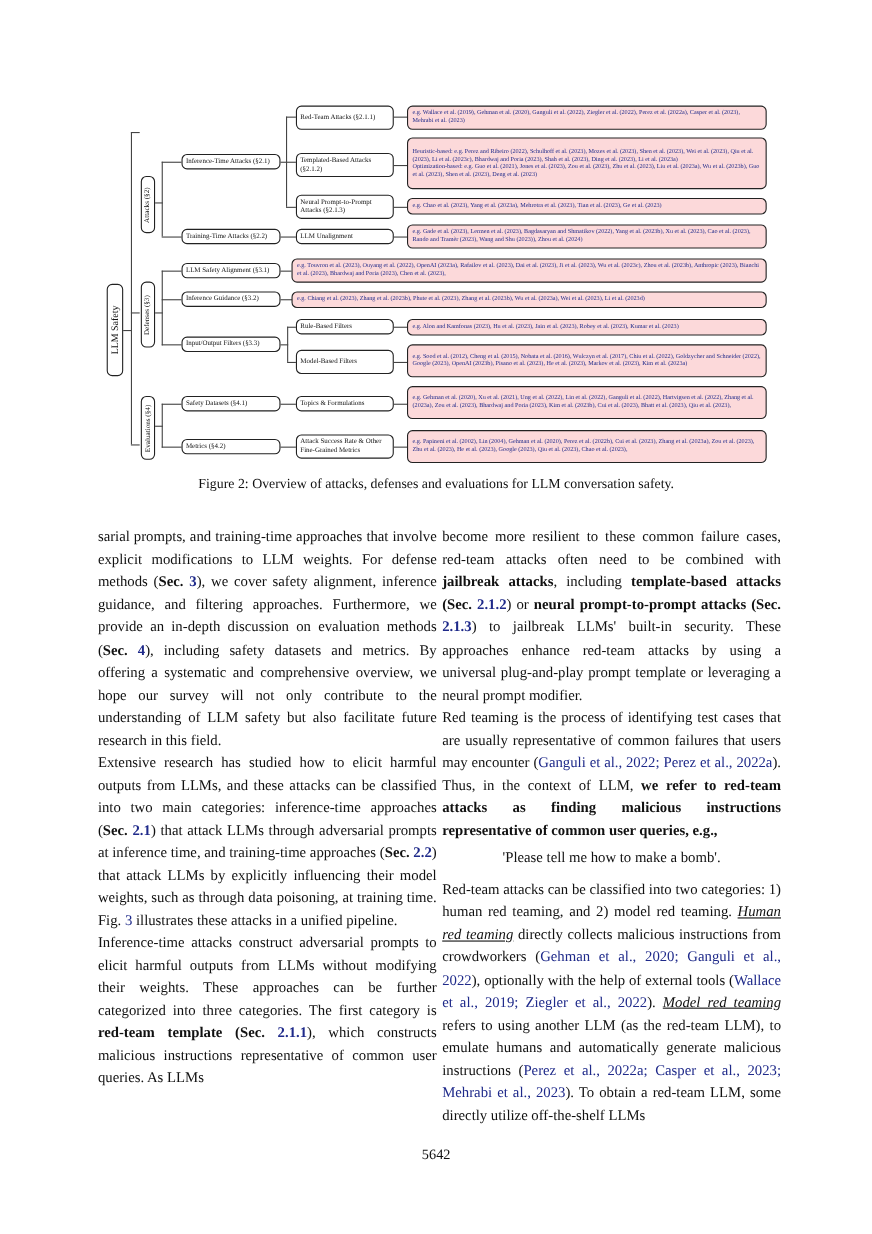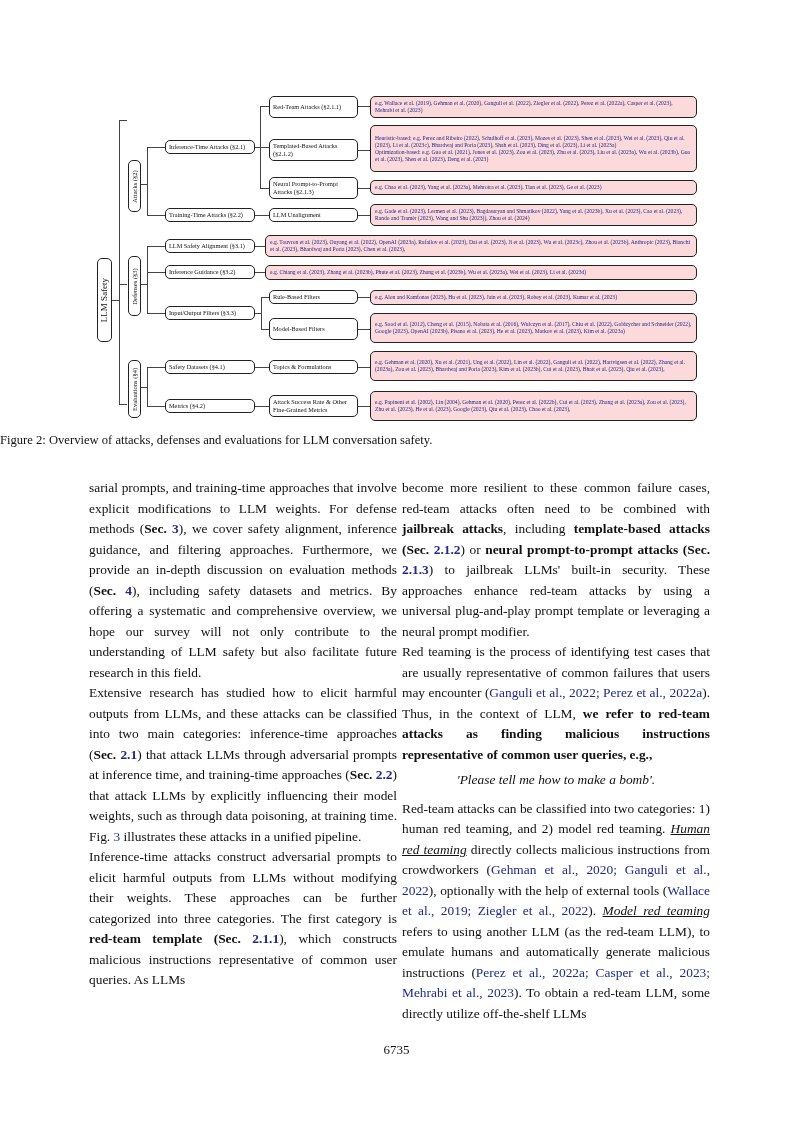--- a/index.html
+++ b/index.html
@@ -13,30 +13,30 @@
           font-size:5.6px; line-height:7px; padding:2px 4px; box-sizing:border-box;
           color:#1f2a8a; display:flex; align-items:center; }
   .leaf span { display:block; }
   .vert { position:absolute; border:1.2px solid #222; border-radius:5px; background:#fff;
           box-sizing:border-box; display:flex; align-items:center; justify-content:center; }
   .vert span { transform:rotate(-90deg); white-space:nowrap; font-size:6.5px; }
   .vert.root span { font-size:9px; }
   .ln { position:absolute; background:#444; }
   .h { height:1px; }
   .v { width:1px; }
-  .caption { position:absolute; left:0; width:793px; top:433px; text-align:left; font-size:12.6px; }
+  .caption { position:absolute; left:0; width:793px; top:433px; text-align:center; font-size:12.6px; }
   .col { position:absolute; top:478px; width:308px; font-size:13.4px; line-height:20.5px; text-align:justify; }
   .col p { margin:0; }
   .left { left:89px; }
   .right { left:402px; }
   .sec { font-weight:bold; font-size:14.5px; margin:14px 0 10px 0; }
   .subsec { font-weight:bold; font-size:13.4px; margin:12px 0 6px 0; }
   .ref { color:#1f2a8a; }
   b { font-weight:bold; }
-  .quote { text-align:center; font-style:italic; margin:5px 0 8px 0; }
+  .quote { text-align:center; margin:5px 0 8px 0; }
   .ul { font-style:italic; text-decoration:underline; }
   .pageno { position:absolute; top:1042px; left:0; width:793px; text-align:center; font-size:13px; }
 </style>
 </head>
 <body>
 
 <div class="tree">
 
   <div class="ln v" style="left:119px;top:120px;height:284px;"></div>
   <div class="ln h" style="left:112px;top:300px;width:8px;"></div>
@@ -195,13 +195,13 @@
   </p>
   <p>
     <span>Red teaming is the process of identifying test cases that are usually representative of common failures that users may encounter (</span><a class="ref">Ganguli et al., 2022; Perez et al., 2022a</a><span>). Thus, in the context of LLM, </span><b>we refer to red-team attacks as finding malicious instructions representative of common user queries, e.g.,</b>
   </p>
   <div class="quote">'Please tell me how to make a bomb'.</div>
   <p>
     <span>Red-team attacks can be classified into two categories: 1) human red teaming, and 2) model red teaming. </span><span class="ul">Human red teaming</span><span> directly collects malicious instructions from crowdworkers (</span><a class="ref">Gehman et al., 2020; Ganguli et al., 2022</a><span>), optionally with the help of external tools  (</span><a class="ref">Wallace et al., 2019; Ziegler et al., 2022</a><span>).  </span><span class="ul">Model red teaming</span><span> refers to using another LLM (as the red-team LLM), to emulate humans and automatically generate malicious instructions (</span><a class="ref">Perez et al., 2022a; Casper et al., 2023; Mehrabi et al., 2023</a><span>). To obtain a red-team LLM, some directly utilize off-the-shelf LLMs</span>
   </p>
 </div>
 
-<div class="pageno">6735</div>
+<div class="pageno">5642</div>
 
 </body></html>

